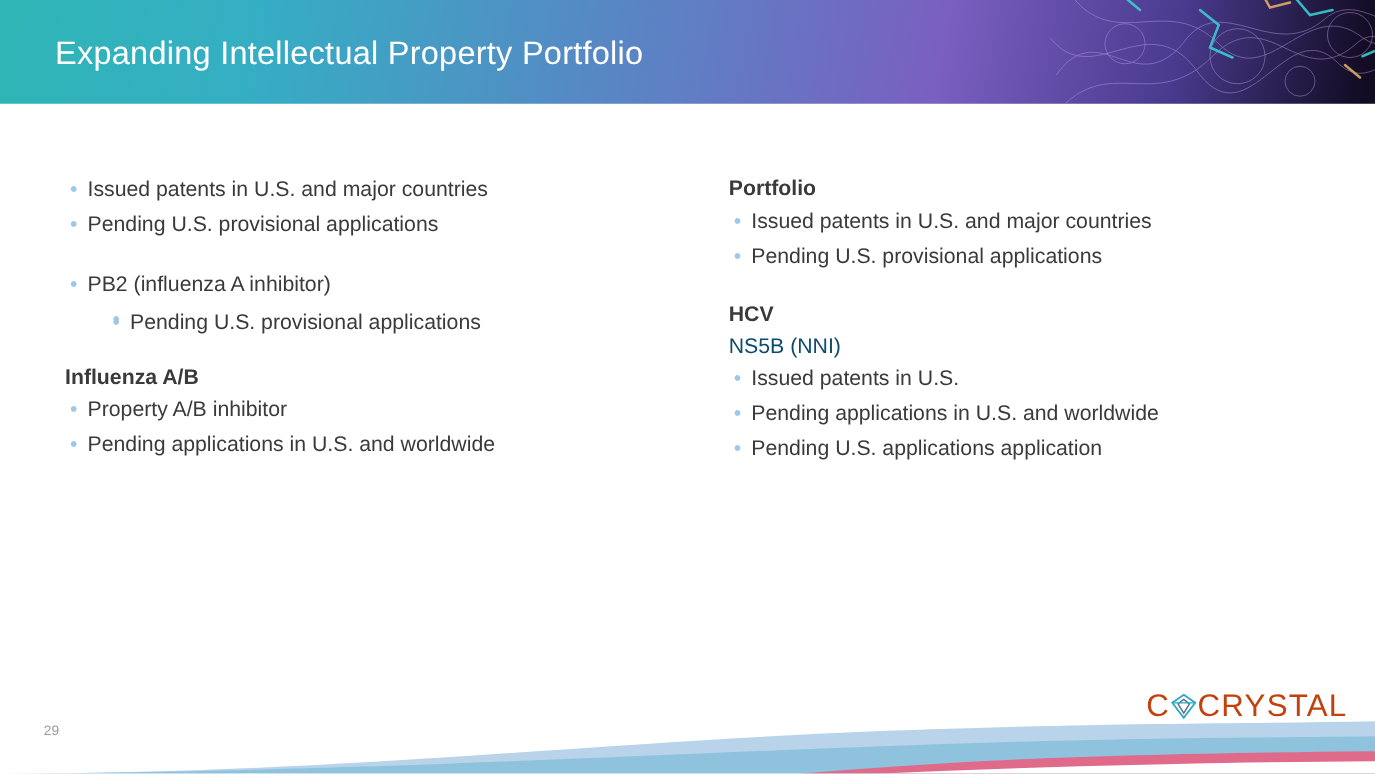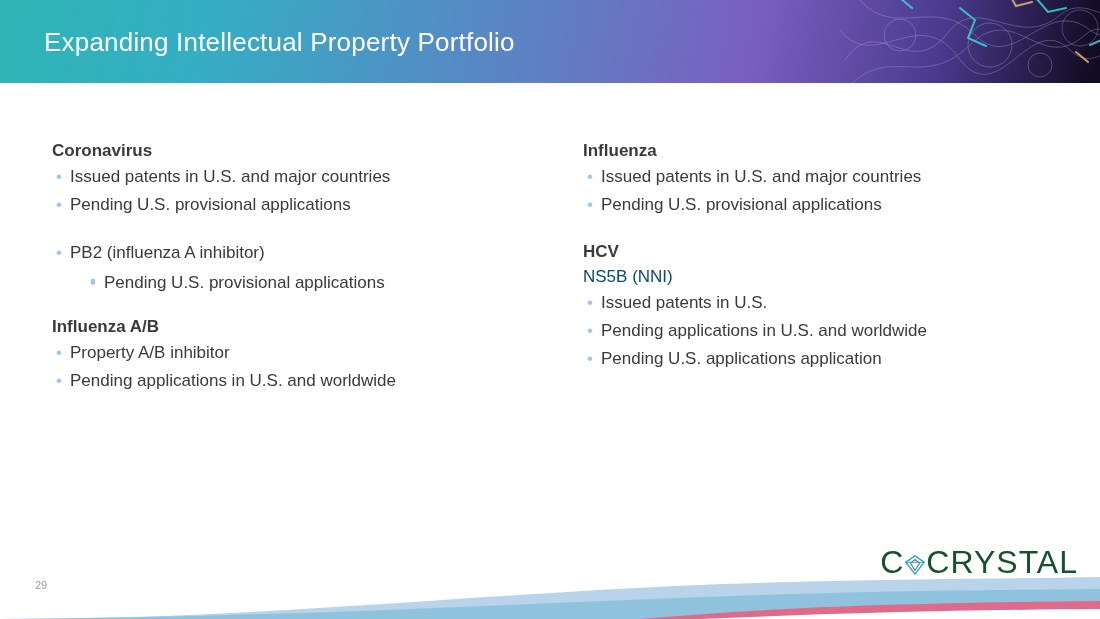--- a/index.html
+++ b/index.html
@@ -111,23 +111,23 @@
     font-size: 11px;
     color: #9b9b9b;
   }
   .logo {
     position: absolute;
     right: 22px;
     bottom: 26px;
     text-align: right;
   }
   .logo-main {
-    font-size: 32px;
+    font-size: 25px;
     letter-spacing: 1px;
-    color: #14532d;
+    color: #c2410c;
     font-weight: normal;
     line-height: 1;
     white-space: nowrap;
   }
   .logo-main .gem {
     display: inline-block;
     position: relative;
     width: 22px;
     height: 22px;
     vertical-align: -3px;
@@ -176,21 +176,20 @@
     </g>
   </svg>
   <div class="slide-title">Expanding Intellectual Property Portfolio</div>
 </div>
 
 <div class="content">
 
   <div class="col col-left">
 
     <div class="group">
-      <div class="group-heading">Coronavirus</div>
       <ul class="bullets">
         <li><span class="dot">•</span><span>Issued patents in U.S. and major countries</span></li>
         <li><span class="dot">•</span><span>Pending U.S. provisional applications</span></li>
       </ul>
     </div>
 
     <div class="gap-md"></div>
 
     <div class="group">
       <ul class="bullets">
@@ -207,21 +206,21 @@
       <ul class="bullets">
         <li><span class="dot">•</span><span>Property A/B inhibitor</span></li>
         <li><span class="dot">•</span><span>Pending applications in U.S. and worldwide</span></li>
       </ul>
     </div>
   </div>
 
   <div class="col col-right">
 
     <div class="group">
-      <div class="group-heading">Influenza</div>
+      <div class="group-heading">Portfolio</div>
       <ul class="bullets">
         <li><span class="dot">•</span><span>Issued patents in U.S. and major countries</span></li>
         <li><span class="dot">•</span><span>Pending U.S. provisional applications</span></li>
       </ul>
     </div>
 
     <div class="gap-md"></div>
 
     <div class="group">
       <div class="group-heading">HCV</div>

